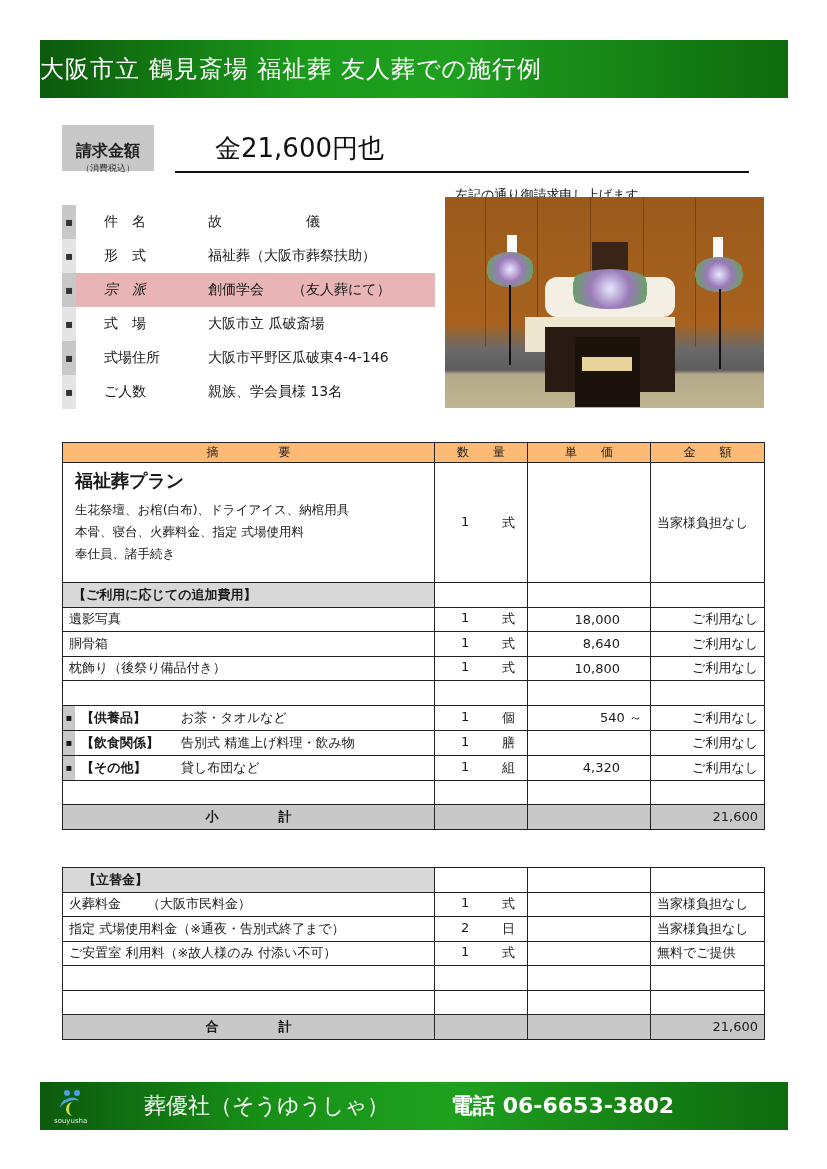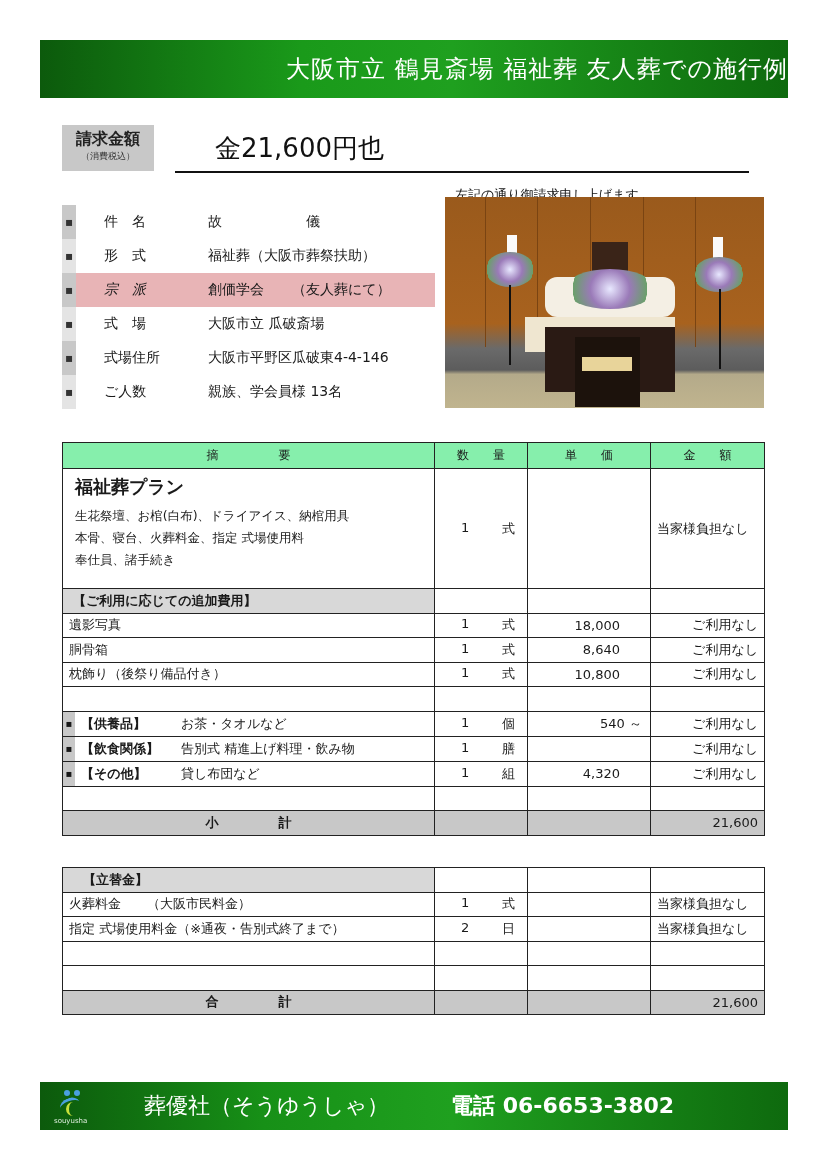--- a/index.html
+++ b/index.html
@@ -2,27 +2,27 @@
 <html><head>
 <meta charset="utf-8">
 <style>
   * { box-sizing: border-box; margin: 0; padding: 0; }
   html, body { width: 827px; height: 1169px; background: #ffffff; overflow: hidden; }
   body { position: relative; font-family: "DejaVu Sans", "Liberation Sans", sans-serif; color: #1a1a1a; }
 
   .title-bar {
     position: absolute; left: 40px; top: 40px; width: 748px; height: 58px;
     background: linear-gradient(to right, #0c5a0c 0%, #1a9a1a 35%, #1fa01f 55%, #0e6a0e 100%);
-    display: flex; align-items: center; justify-content: flex-end;
+    display: flex; align-items: center; justify-content: flex-start;
   }
   .title-bar span { color: #ffffff; font-size: 24px; letter-spacing: 1px; }
 
   .bill-label {
     position: absolute; left: 62px; top: 125px; width: 92px; height: 46px;
-    background: #c8c8c8; text-align: center; padding-top: 4px;
+    background: #c8c8c8; text-align: center; padding-top: 16px;
   }
   .bill-label .main { font-size: 16px; font-weight: bold; color: #222; display: block; line-height: 20px; }
   .bill-label .sub { font-size: 9px; color: #333; display: block; line-height: 14px; }
 
   .amount {
     position: absolute; left: 215px; top: 131px; font-size: 26px; color: #111;
   }
   .amount-note {
     position: absolute; left: 455px; top: 138px; font-size: 13px; color: #111; margin-top: 48px;
   }
@@ -54,21 +54,21 @@
   .photo .table { position: absolute; left: 100px; top: 130px; width: 130px; height: 65px; background: #2a1a14; }
   .photo .chair { position: absolute; left: 130px; top: 140px; width: 65px; height: 70px; background: #1c120c; }
   .photo .chair-seat { position: absolute; left: 137px; top: 160px; width: 50px; height: 14px; background: #e8d49a; }
   .photo .shrine { position: absolute; left: 147px; top: 45px; width: 36px; height: 38px; background: #3a2418; }
   .photo .flower { position: absolute; border-radius: 50%; background: radial-gradient(circle, #e8e8ff 0%, #9a7ab8 40%, #6aa06a 75%, transparent 76%); }
   .photo .stand { position: absolute; width: 2px; height: 80px; background: #111; }
   .photo .sign { position: absolute; width: 10px; height: 22px; background: #fafafa; }
 
   table.ledger { position: absolute; border-collapse: collapse; font-size: 13px; table-layout: fixed; }
   table.ledger td, table.ledger th { border: 1.5px solid #222; height: 24.5px; padding: 0 6px; white-space: nowrap; }
-  table.ledger th { background: #86efac; font-weight: normal; font-size: 12px; height: 26px; }
+  table.ledger th { background: #fdba74; font-weight: normal; font-size: 12px; height: 20px; }
   .t1 { left: 62px; top: 442px; width: 702px; }
   .t2 { left: 62px; top: 867px; width: 702px; }
   col.c1 { width: 372px; } col.c2 { width: 93px; } col.c3 { width: 123px; } col.c4 { width: 114px; }
   .qty { display: flex; justify-content: space-between; padding: 0 6px 0 20px; }
   .num { text-align: right; }
   .price { text-align: right; padding-right: 8px !important; }
   .center { text-align: right; }
   .sec-head { background: #d8d8d8; font-weight: bold; padding-left: 10px !important; }
   .green td { background: #c4d79b; }
   .sum td { background: #c8c8c8; }
@@ -335,20 +335,31 @@
     <td>
           <div class="qty">
             <span>2</span>
             <span>日</span>
           </div>
         </td>
     <td></td>
     <td>当家様負担なし</td>
   </tr>
   <tr>
+    <td>ご安置室 利用料（※故人様のみ 付添い不可）</td>
+    <td>
+          <div class="qty">
+            <span>1</span>
+            <span>式</span>
+          </div>
+        </td>
+    <td></td>
+    <td>無料でご提供</td>
+  </tr>
+  <tr>
     <td></td>
         <td></td>
         <td></td>
         <td></td>
   </tr>
   <tr>
     <td></td>
         <td></td>
         <td></td>
         <td></td>

